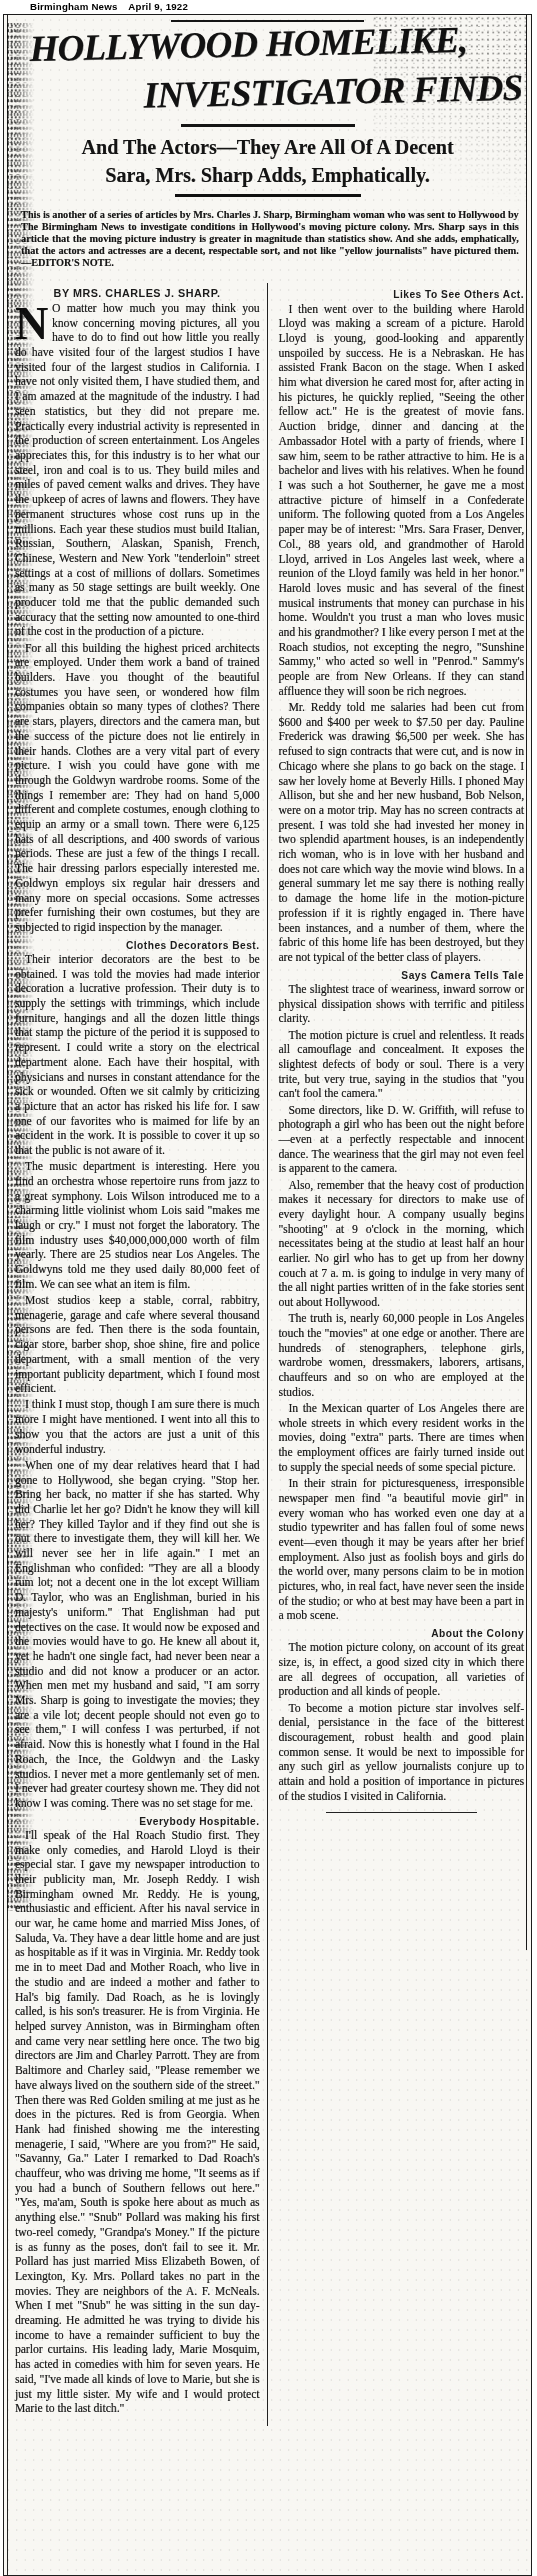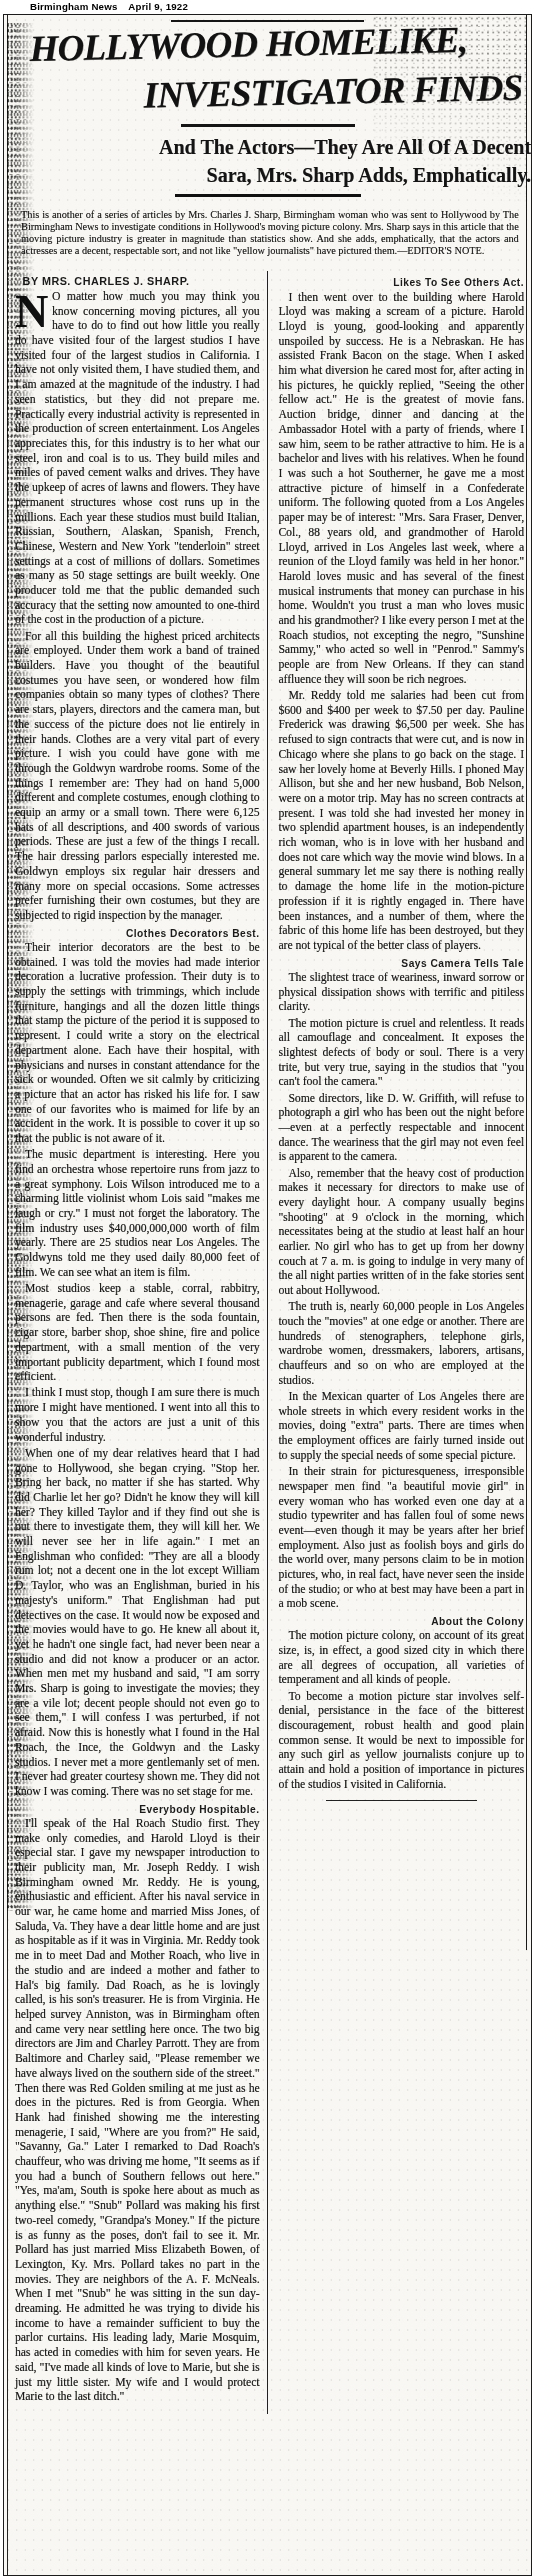--- a/index.html
+++ b/index.html
@@ -56,35 +56,35 @@
   .top-rule{width:193px;height:2.3px;background:#151515;margin:4.6px auto 3.1px auto;}
   .headline{
     font-style:italic;font-weight:bold;line-height:1.02;
     transform:rotate(-1.2deg);color:#121212;
     text-shadow:0.4px 0.4px 0.6px rgba(0,0,0,.45);
   }
   .headline .l1{font-size:37px;padding-left:26px;letter-spacing:-0.8px;}
   .headline .l2{font-size:37px;text-align:right;padding-right:9.3px;margin-top:10.8px;letter-spacing:-0.8px;}
   .head-rule{width:174px;height:2.3px;margin:12.4px auto 6.2px auto;border-top:2.3px solid #141414;border-bottom:0.8px solid #141414;box-sizing:border-box;}
   .subhead{
-    text-align:right;font-weight:bold;font-size:20px;line-height:28px;
+    text-align:center;font-weight:bold;font-size:20px;line-height:28px;
     color:#141414;text-shadow:0.3px 0.3px 0.5px rgba(0,0,0,.4);
   }
   .subhead-rule{width:186px;height:3.1px;background:#101010;margin:5.4px auto 4.6px auto;}
   .editor-note{
-    font-weight:normal;font-size:10.2px;line-height:12px;text-align:justify;
+    font-weight:bold;font-size:10.2px;line-height:12px;text-align:justify;
     padding:1.5px 12.4px 3.9px 17px;color:#161616;
     text-shadow:0.2px 0.2px 0.4px rgba(0,0,0,.4);
   }
   .columns{display:flex;align-items:flex-start;}
   .col{width:50%;box-sizing:border-box;padding:2.3px 7px 7.7px 10.8px;}
   .col-left{border-right:1.2px solid #222;}
   .byline{
     font-family:"Liberation Sans","DejaVu Sans",sans-serif;
-    font-weight:bold;font-size:10.8px;letter-spacing:0.5px;margin:1.5px 0 3.1px 7.7px;
+    font-weight:bold;font-size:10.8px;letter-spacing:0.5px;margin:1.5px 0 3.1px 7.7px;padding-left:31px;
   }
   .crosshead{
     font-family:"Liberation Sans","DejaVu Sans",sans-serif;
     font-weight:bold;font-size:10.2px;text-align:right;margin:3.9px 0 2.3px 0;
     letter-spacing:0.5px;
   }
   .para{
     font-size:11.6px;line-height:14.7px;text-align:justify;margin:0 0 1.5px 0;
     text-indent:10px;color:#1a1a1a;
     text-shadow:0.3px 0.3px 0.4px rgba(20,20,20,.5);
@@ -145,21 +145,21 @@
         <p class="para">Mr. Reddy told me salaries had been cut from $600 and $400 per week to $7.50 per day.  Pauline Frederick was drawing $6,500 per week.  She has refused to sign contracts that were cut, and is now in Chicago where she plans to go back on the stage.  I saw her lovely home at Beverly Hills.  I phoned May Allison, but she and her new husband, Bob Nelson, were on a motor trip.  May has no screen contracts at present.  I was told she had invested her money in two splendid apartment houses, is an independently rich woman, who is in love with her husband and does not care which way the movie wind blows.  In a general summary let me say there is nothing really to damage the home life in the motion-picture profession if it is rightly engaged in.  There have been instances, and a number of them, where the fabric of this home life has been destroyed, but they are not typical of the better class of players.</p>
         <h3 class="crosshead">Says Camera Tells Tale</h3>
         <p class="para">The slightest trace of weariness, inward sorrow or physical dissipation shows with terrific and pitiless clarity.</p>
         <p class="para">The motion picture is cruel and relentless.  It reads all camouflage and concealment.  It exposes the slightest defects of body or soul.  There is a very trite, but very true, saying in the studios that "you can't fool the camera."</p>
         <p class="para">Some directors, like D. W. Griffith, will refuse to photograph a girl who has been out the night before—even at a perfectly respectable and innocent dance.  The weariness that the girl may not even feel is apparent to the camera.</p>
         <p class="para">Also, remember that the heavy cost of production makes it necessary for directors to make use of every daylight hour.  A company usually begins "shooting" at 9 o'clock in the morning, which necessitates being at the studio at least half an hour earlier.  No girl who has to get up from her downy couch at 7 a. m. is going to indulge in very many of the all night parties written of in the fake stories sent out about Hollywood.</p>
         <p class="para">The truth is, nearly 60,000 people in Los Angeles touch the "movies" at one edge or another.  There are hundreds of stenographers, telephone girls, wardrobe women, dressmakers, laborers, artisans, chauffeurs and so on who are employed at the studios.</p>
         <p class="para">In the Mexican quarter of Los Angeles there are whole streets in which every resident works in the movies, doing "extra" parts.  There are times when the employment offices are fairly turned inside out to supply the special needs of some special picture.</p>
         <p class="para">In their strain for picturesqueness, irresponsible newspaper men find "a beautiful movie girl" in every woman who has worked even one day at a studio typewriter and has fallen foul of some news event—even though it may be years after her brief employment.  Also just as foolish boys and girls do the world over, many persons claim to be in motion pictures, who, in real fact, have never seen the inside of the studio; or who at best may have been a part in a mob scene.</p>
         <h3 class="crosshead">About the Colony</h3>
-        <p class="para">The motion picture colony, on account of its great size, is, in effect, a good sized city in which there are all degrees of occupation, all varieties of temperament and all kinds of people.</p>
+        <p class="para">The motion picture colony, on account of its great size, is, in effect, a good sized city in which there are all degrees of occupation, all varieties of production and all kinds of people.</p>
         <p class="para">To become a motion picture star involves self-denial, persistance in the face of the bitterest discouragement, robust health and good plain common sense.  It would be next to impossible for any such girl as yellow journalists conjure up to attain and hold a position of importance in pictures of the studios I visited in California.</p>
         <div class="end-rule"></div>
       </div>
   </div>
 
   <div class="paper-noise"></div>
   <div class="edge-noise-left"></div>
   <div class="edge-noise-top"></div>
 </div>
 

